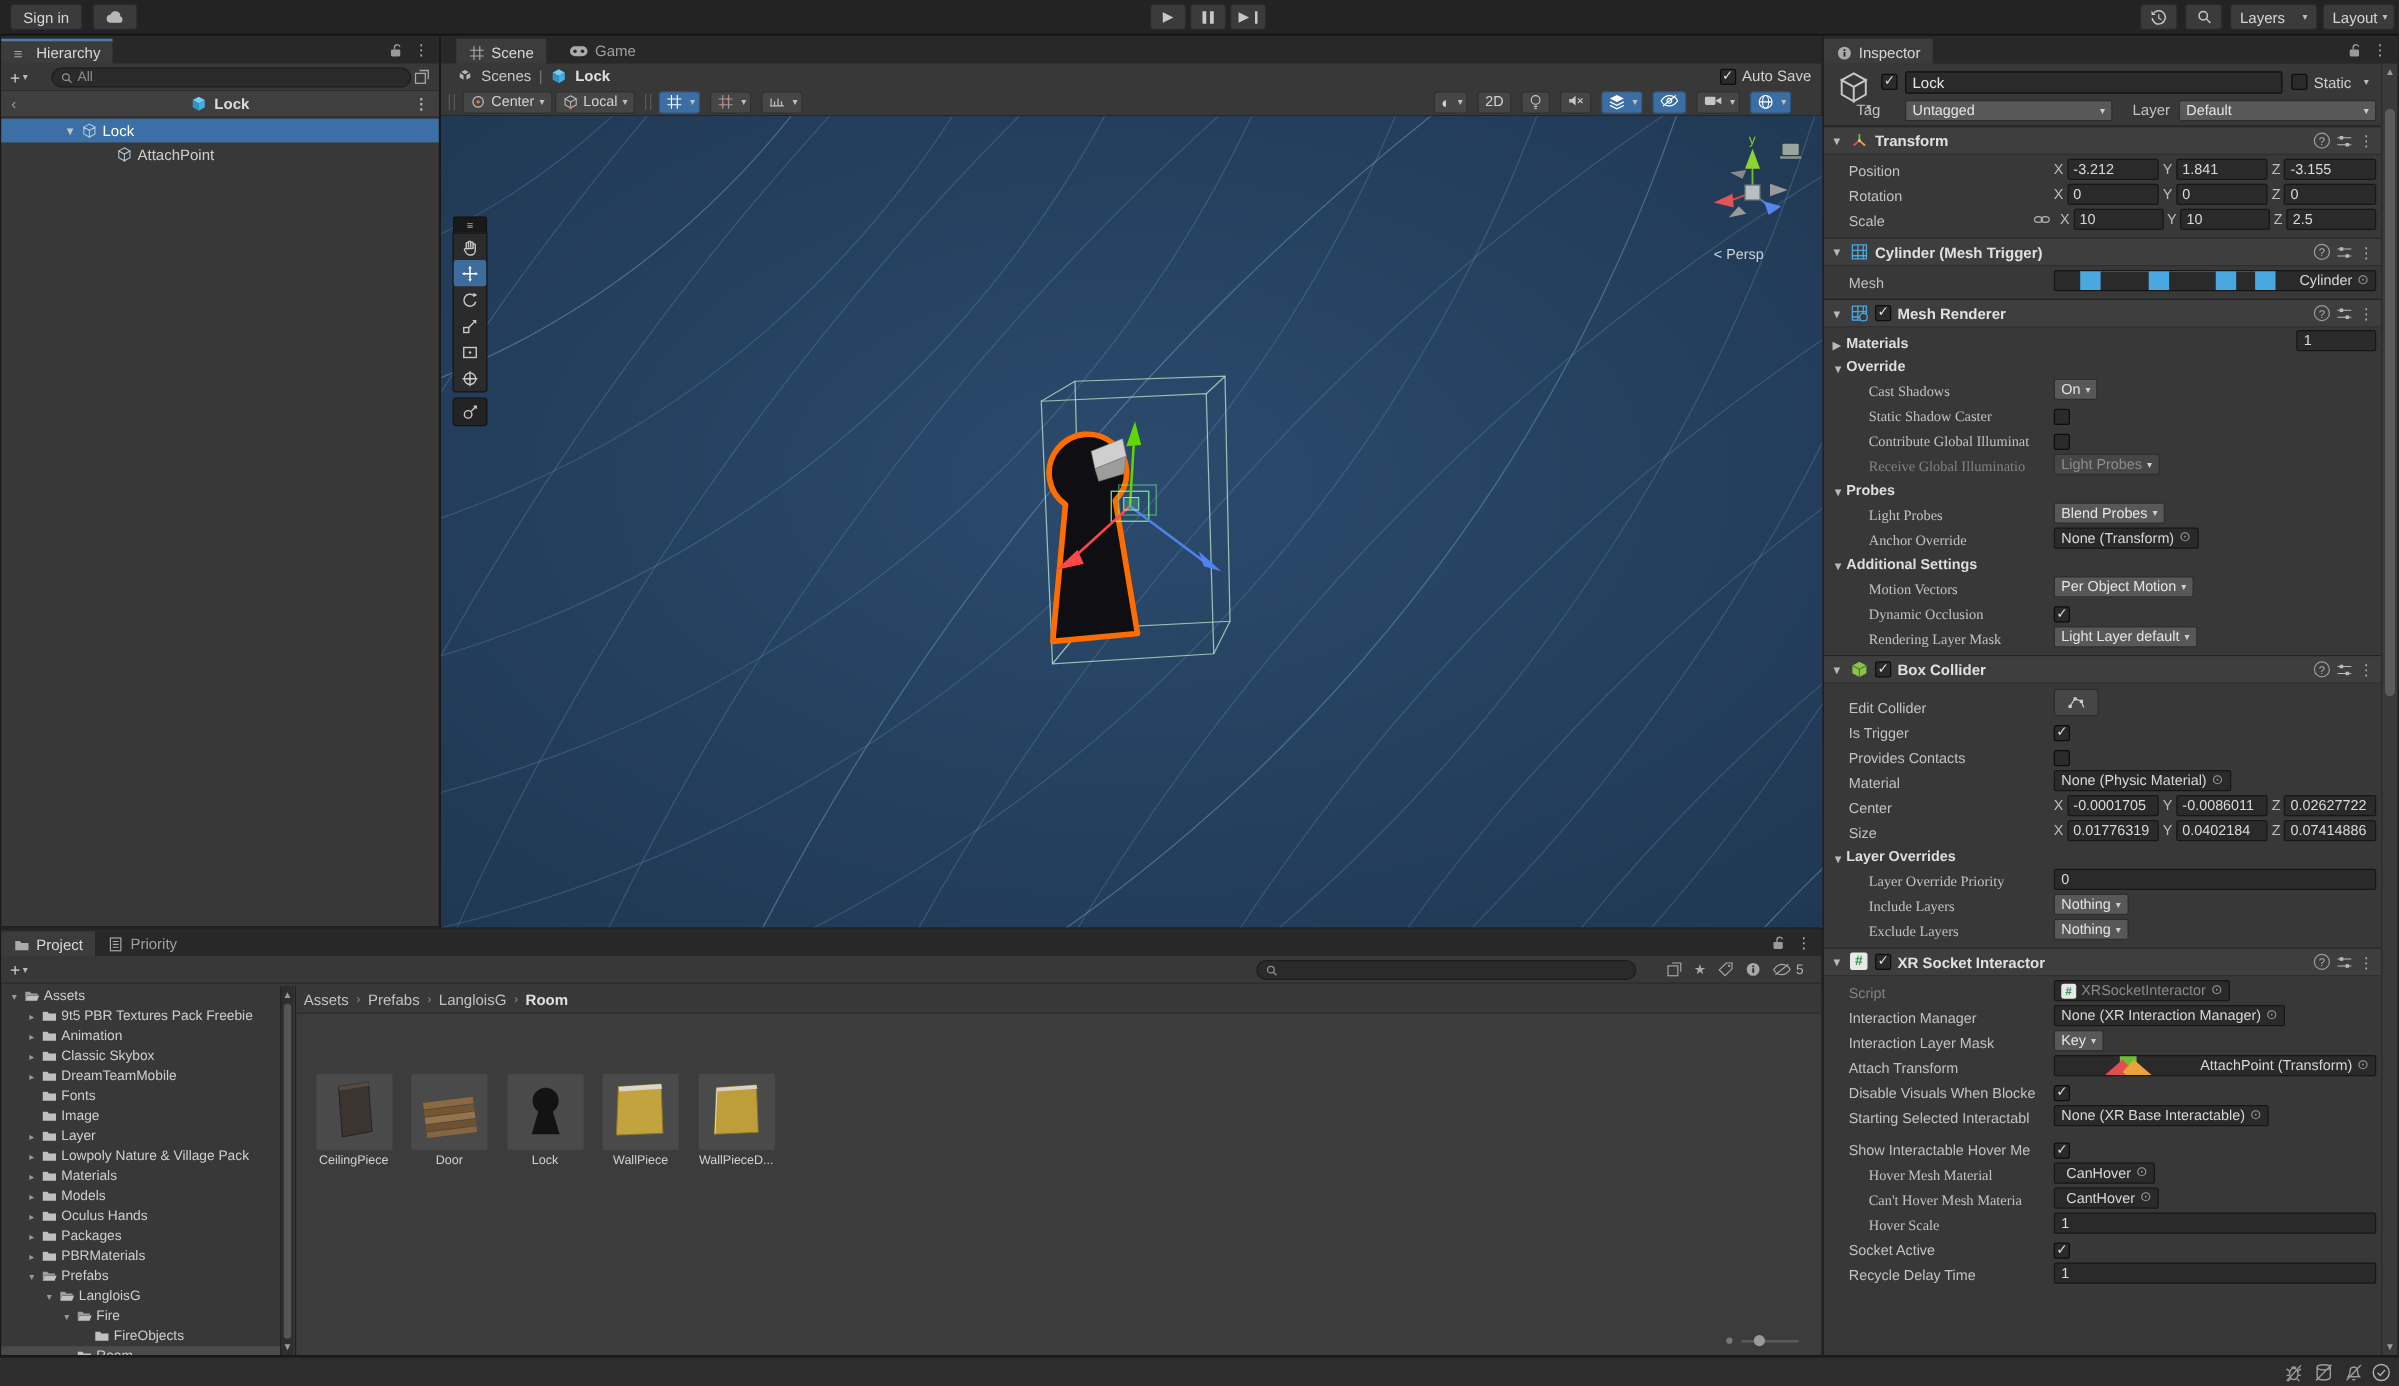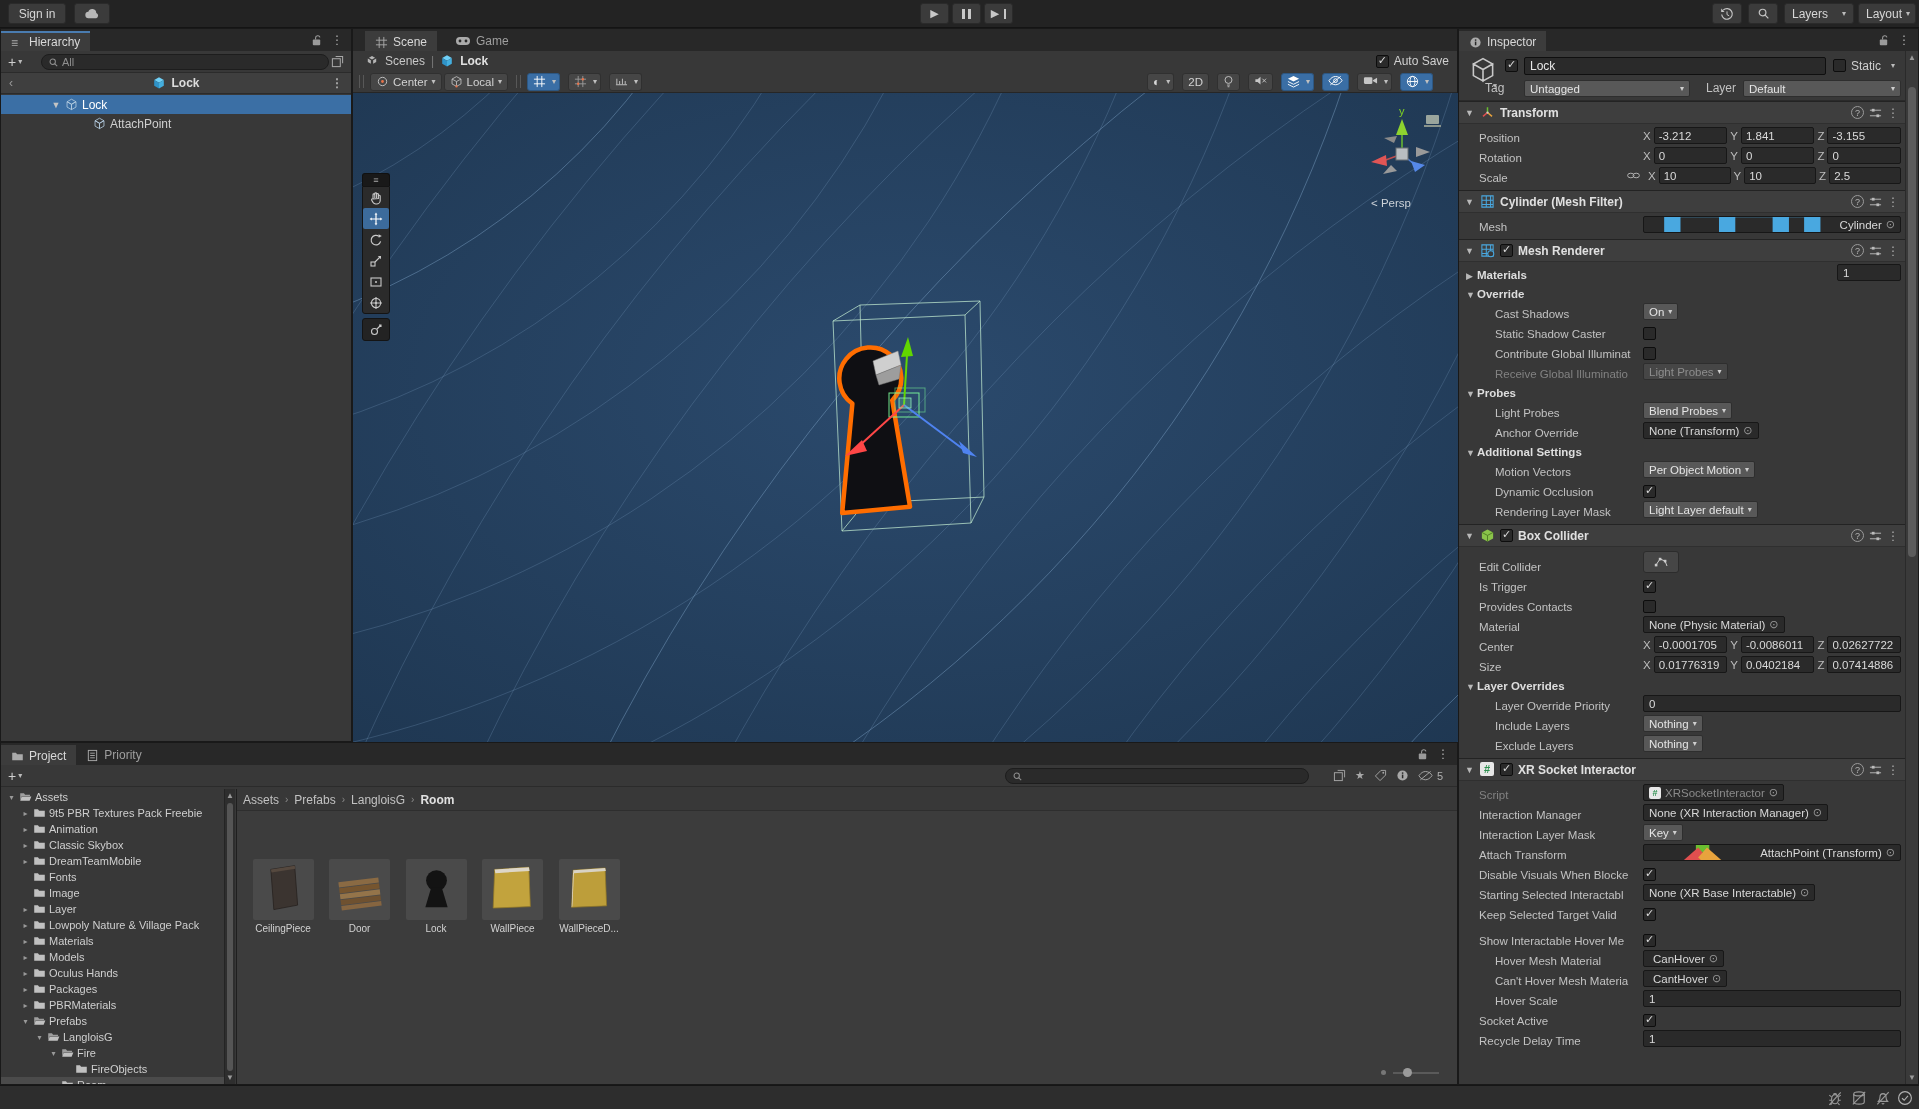--- a/index.html
+++ b/index.html
@@ -115,21 +115,21 @@
   .sehead .fa { font-size:9px; color:#b8b8b8; width:10px; }
   .sehead .ci { width:15px; height:15px; flex:0 0 auto; }
   .sehead .t { font-weight:bold; color:#e0e0e0; font-size:12px; }
   .sehead .spc { flex:1; }
   .help { width:13px; height:13px; border-radius:50%; border:1px solid #9a9a9a; color:#b5b5b5; font-size:9px;
     display:flex; align-items:center; justify-content:center; }
   .preseti { width:13px; height:12px; }
   .irow { height:20px; display:flex; align-items:flex-end; padding-left:20px; padding-right:4px; }
   .irow.ind1 { padding-left:36px; }
   .irow .lbl { width:164px; flex:0 0 auto; color:#c2c2c2; font-size:11.5px; white-space:nowrap; overflow:hidden; }
-  .irow.ind1 .lbl { width:148px; }
+  .irow.ind1 .lbl { width:148px;font-family:Liberation Serif, serif; }
   .irow .lbl.dis { color:#828282; }
   .irow .val { flex:1; display:flex; align-items:center; gap:3px; min-width:0; }
   .irow.fold { padding-left:7px; height:19px; }
   .irow.fold .fa { font-size:9px; color:#b8b8b8; width:11px; }
   .irow.fold .blbl { font-weight:bold; color:#dedede; font-size:11.5px; }
   .irow.gap { margin-top:6px; }
   .ax { color:#bdbdbd; font-size:11.5px; flex:0 0 auto; }
   .nfield { flex:1; min-width:0; height:17px; background:#2a2a2a; border:1px solid #171717; border-radius:2px;
     color:#dadada; font-size:11.5px; padding:0 4px; display:flex; align-items:center; overflow:hidden; white-space:nowrap; }
   .tfield { flex:1; height:17px; background:#2a2a2a; border:1px solid #171717; border-radius:2px; color:#dadada;
@@ -1051,21 +1051,21 @@
               <div class="nfield">2.5</div>
             </div>
           </div>
         </div>
         <div class="sect">
           <div class="sehead">
             <span class="fa">▼</span>
             <span class="ci"><span class="ci i"><svg viewBox="0 0 16 16">
                   <path d="M2 2h12v12H2z M2 6.7h12M2 11.3h12M6.7 2v12M11.3 2v12" fill="none" stroke="#49a8e0" stroke-width="1.1"></path>
                 </svg></span></span>
-            <span class="t">Cylinder (Mesh Filter)</span>
+            <span class="t">Cylinder (Mesh Trigger)</span>
             <span class="spc"></span>
             <span class="help">?</span>
             <span class="preseti i">
               <svg viewBox="0 0 14 12">
                 <path d="M1 3h12M1 9h12" stroke="#bbb"></path>
                 <rect x="3" y="1.5" width="3" height="3" fill="#bbb"></rect>
                 <rect x="8" y="7.5" width="3" height="3" fill="#bbb"></rect>
               </svg>
             </span>
             <span class="kebab">⋮</span>
@@ -1367,26 +1367,20 @@
               <span class="chk on"></span>
             </div>
           </div>
           <div class="irow">
             <span class="lbl">Starting Selected Interactabl</span>
             <div class="val">
               <div class="ofield">
                 <span>None (XR Base Interactable)</span>
                 <span class="pick">⊙</span>
               </div>
-            </div>
-          </div>
-          <div class="irow">
-            <span class="lbl">Keep Selected Target Valid</span>
-            <div class="val">
-              <span class="chk on"></span>
             </div>
           </div>
           <div class="irow gap">
             <span class="lbl">Show Interactable Hover Me</span>
             <div class="val">
               <span class="chk on"></span>
             </div>
           </div>
           <div class="irow ind1">
             <span class="lbl">Hover Mesh Material</span>

